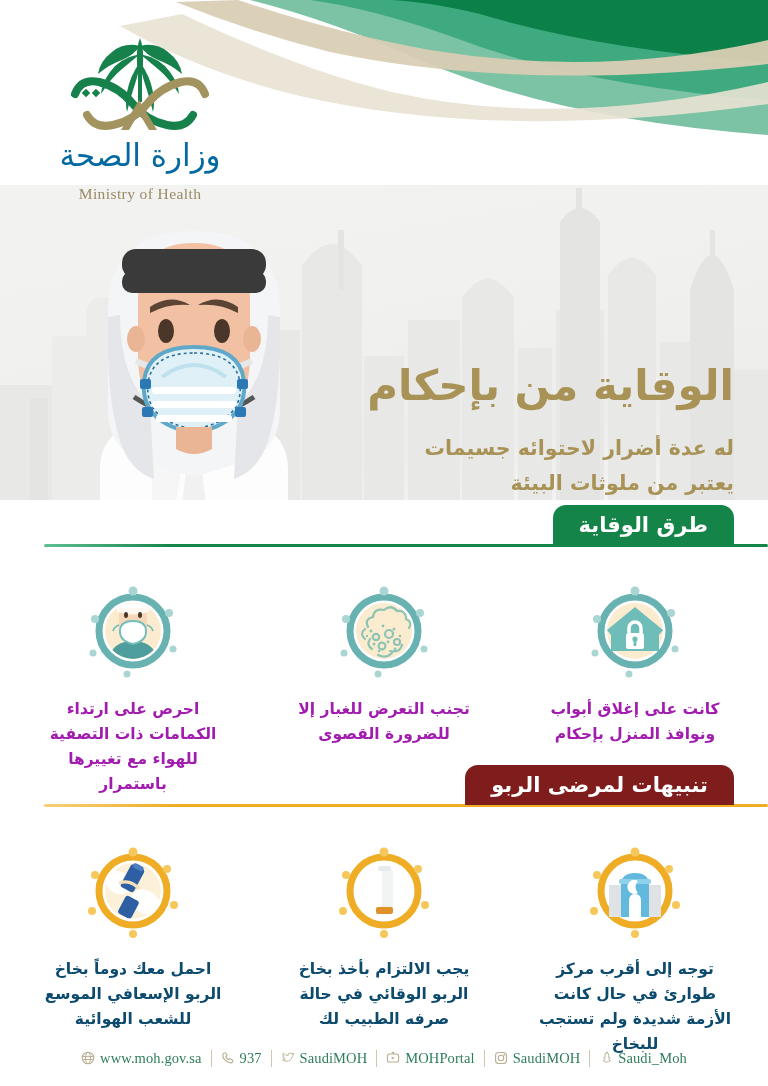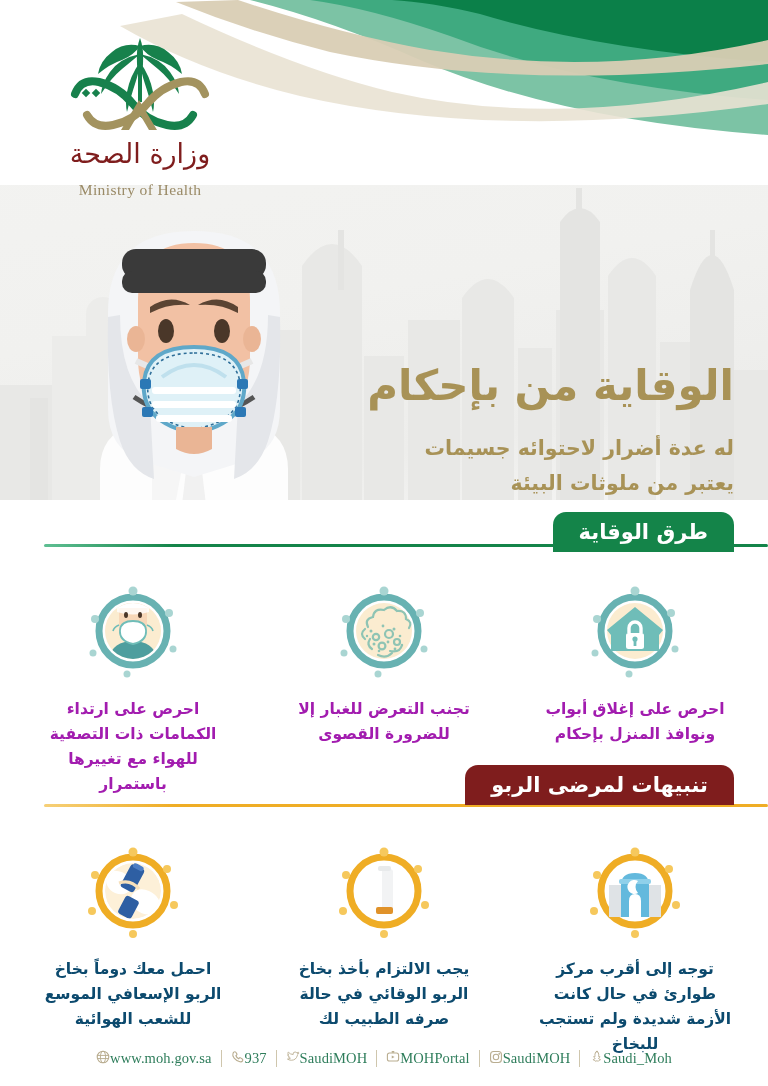--- a/index.html
+++ b/index.html
@@ -12,60 +12,60 @@
   }
   .page { position:relative; width:768px; height:1086px; overflow:hidden; background:#fff; }
 
   
   .ribbon-wrap { position:absolute; top:0; left:0; width:768px; height:185px; overflow:hidden; z-index:3; }
   .ribbon-wrap svg { display:block; }
 
   
   .logo { position:absolute; top:34px; left:40px; width:200px; z-index:6; text-align:center; }
   .logo-mark { width:170px; height:110px; margin:0 auto; display:block; }
-  .logo-ar { font-size:27px; color:#7f1d1d; letter-spacing:0px; line-height:1; margin-top:-4px; font-weight:400;}
+  .logo-ar { font-size:31px; color:#0369a1; letter-spacing:0px; line-height:1; margin-top:-4px; font-weight:400;}
   .logo-en { font-size:15.5px; color:#9a8a66; letter-spacing:.4px; margin-top:14px; font-family:"Liberation Serif",serif; }
 
   
   .hero { position:absolute; top:125px; left:0; width:768px; height:375px; z-index:1;
           background:linear-gradient(170deg,#f3f3f1 0%,#f1f1ef 45%,#ededeb 78%,#f5f5f4 100%); overflow:hidden; }
   .skyline { position:absolute; bottom:0; left:0; width:768px; height:330px; opacity:1; }
 
   .hero-text { position:absolute; top:236px; right:34px; width:430px; text-align:right; z-index:4; }
   .hero-title { font-size:42px; font-weight:bold; color:#a89256; line-height:1.18; letter-spacing:-.5px; }
   .hero-sub { margin-top:20px; font-size:20.5px; font-weight:bold; color:#a89256; line-height:1.72; }
 
   .person { position:absolute; left:78px; top:96px; width:232px; height:300px; z-index:4; }
 
   
   .section { position:absolute; left:0; width:768px; z-index:5; }
   .sec-head { position:relative; height:58px; }
   .tab { position:absolute; top:2px; right:34px; height:40px; padding:0 26px;
          display:flex; align-items:center; justify-content:center;
          border-radius:13px 13px 0 0; color:#fff; font-size:21px; font-weight:bold; white-space:nowrap; }
-  .tab.green { background:#148449;margin-top:7px; }
+  .tab.green { background:#148449; }
   .tab.orange { background:#7f1d1d; }
   .rule { position:absolute; left:44px; right:0; top:41px; height:2.5px; border-radius:2px; }
   .rule.green { background:linear-gradient(90deg,#5fbf93 0%,#148449 18%,#148449 100%); }
   .rule.orange { background:linear-gradient(90deg,#f6d078 0%,#efad25 18%,#efad25 100%); }
 
   .cards { display:flex; justify-content:space-between; padding:0 22px; margin-top:18px; }
   .card { width:222px; text-align:center; }
   .icon-wrap { width:104px; height:104px; margin:0 auto 14px; position:relative; }
   .icon-wrap svg { display:block; }
   .cap { font-size:15.5px; font-weight:bold; line-height:1.62; padding:0 14px; }
   .cap.green { color:#a21caf; }
   .cap.orange { color:#0c4a6e; }
 
   
   .footer { position:absolute; left:0; bottom:0; width:768px; height:56px; z-index:5;
             display:flex; align-items:center; justify-content:center; direction:ltr; }
   .footer-inner { display:flex; align-items:center; font-family:"Liberation Serif",serif;
                   font-size:14.5px; color:#2e7d5b; white-space:nowrap; }
-  .fitem { display:flex; padding:0 9px; }
+  .fitem { display:flex; align-items:center; gap:5px; padding:0 9px; }
   .fitem .fi { width:14px; height:14px; flex:none; display:block; }
   .fsep { width:1px; height:17px; background:#cfc6ad; }
   .ftxt { letter-spacing:.1px; }
 </style>
 </head>
 <body>
 
 <div class="page">
 
   <div class="hero">
@@ -208,21 +208,21 @@
             <circle cx="12" cy="74" r="3.5" fill="#a9d5d2"></circle>
             <circle cx="46" cy="95" r="3.5" fill="#a9d5d2"></circle>
             <path d="M52 30 L76 50 v22 H28 V50z" fill="#6fbdb8"></path>
             <path d="M52 28 L80 51 l-4 5 l-24 -20 l-24 20 l-4 -5z" fill="#6fbdb8"></path>
             <rect x="43" y="54" width="18" height="16" rx="2.5" fill="#ffffff"></rect>
             <path d="M46 54 v-5 a6 6 0 0 1 12 0 v5" fill="none" stroke="#ffffff" stroke-width="3.4"></path>
             <circle cx="52" cy="60" r="2.6" fill="#6fbdb8"></circle>
             <rect x="50.6" y="61" width="2.8" height="6" fill="#6fbdb8"></rect>
           </svg>
         </div>
-        <div class="cap green">احرص على إغلاق أبواب ونوافذ المنزل بإحكام</div>
+        <div class="cap green">كانت على إغلاق أبواب ونوافذ المنزل بإحكام</div>
       </div>
 
       <div class="card">
         <div class="icon-wrap">
           <svg viewBox="0 0 104 104">
             <circle cx="52" cy="52" r="34" fill="none" stroke="#68b2b2" stroke-width="7"></circle>
             <circle cx="52" cy="52" r="28" fill="#fbecd0"></circle>
             <circle cx="52" cy="12" r="4.5" fill="#a9d5d2"></circle>
             <circle cx="88" cy="34" r="4" fill="#a9d5d2"></circle>
             <circle cx="92" cy="70" r="3.5" fill="#a9d5d2"></circle>

